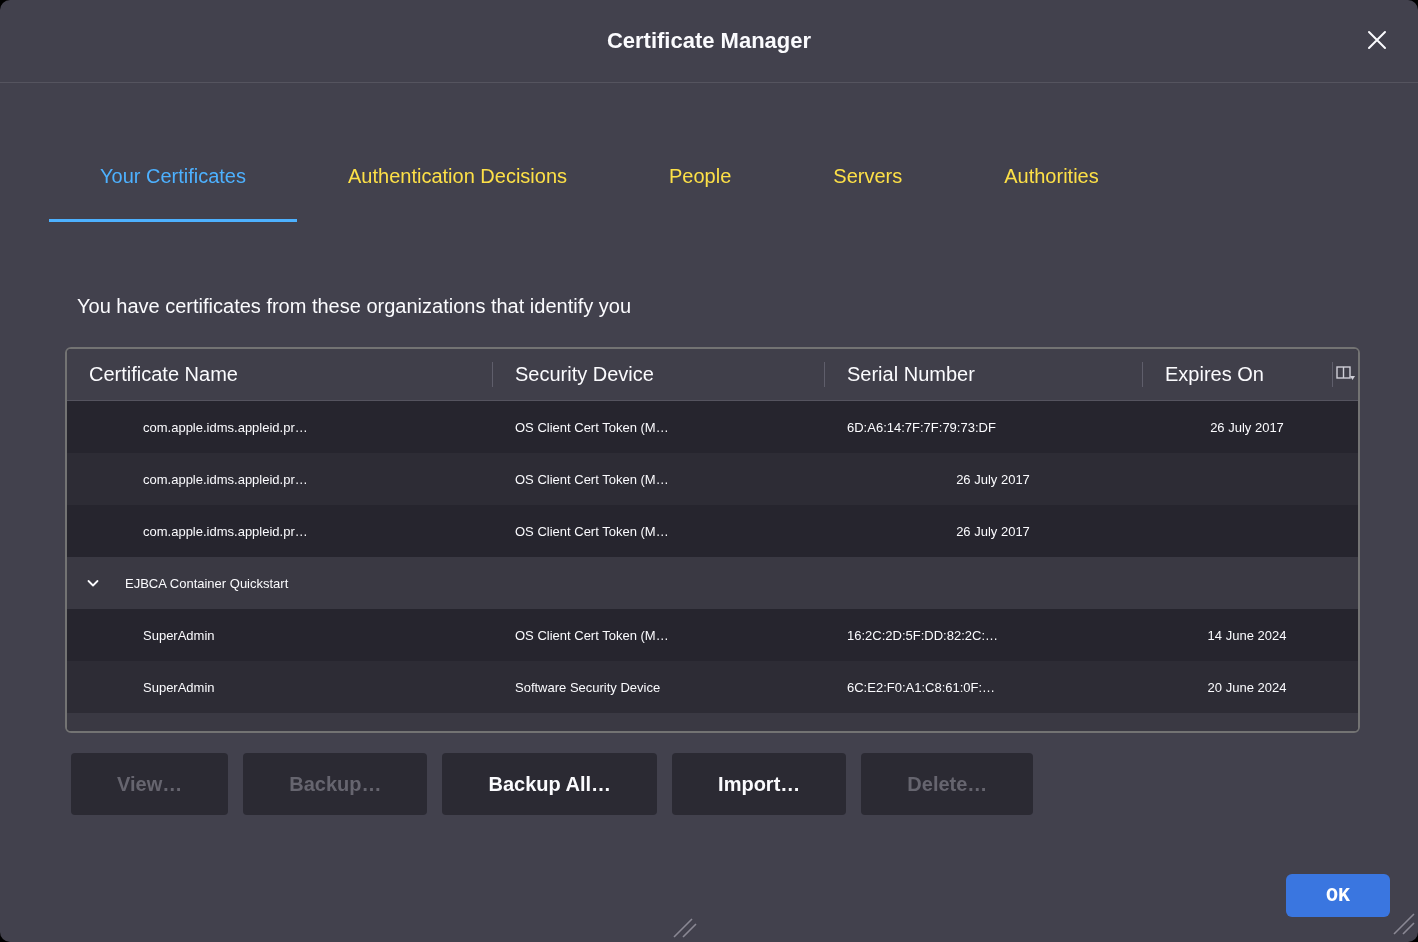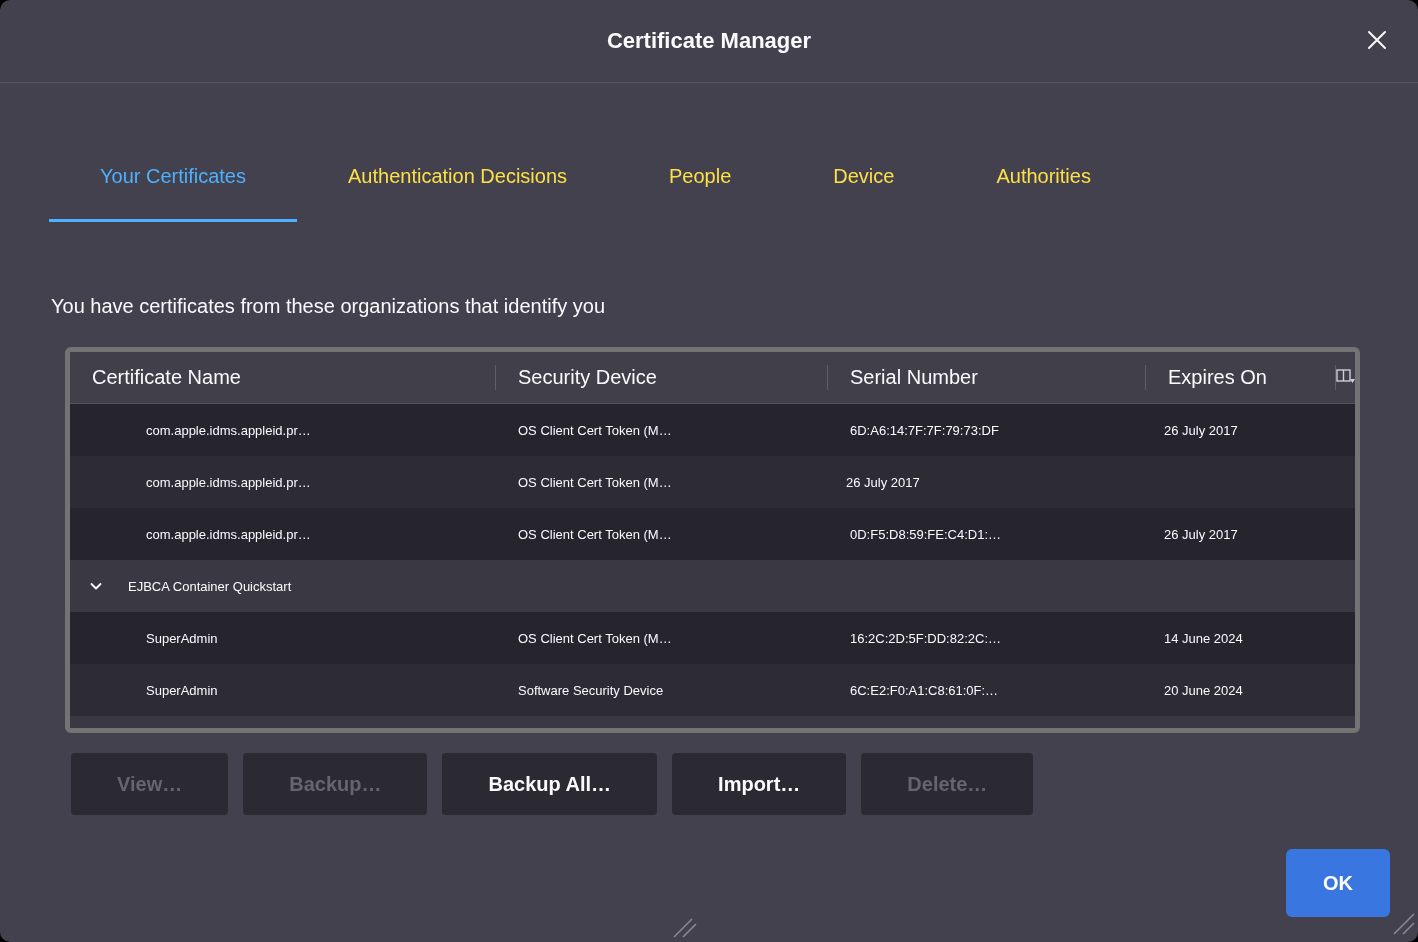--- a/index.html
+++ b/index.html
@@ -42,29 +42,29 @@
     display:flex; align-items:center; justify-content:center;
     padding:0 51px; height:100%; box-sizing:border-box;
     font-size:20px; color:#fde047;
     border-bottom:3px solid transparent;
     white-space:nowrap;
   }
   .tab.active { color:var(--accent); border-bottom-color:var(--accent);text-align:right; }
 
   
   .description {
-    position:absolute; top:295px; left:51px;
+    position:absolute; top:295px; left:77px;
     font-size:20px;
   }
 
   
   .cert-table {
     position:absolute; top:347px; left:65px;
     width:1295px; height:386px; box-sizing:border-box;
-    border:5px solid #737373; border-radius:6px;
+    border:2px solid #737373; border-radius:6px;
     background:var(--row-light);
     overflow:hidden;
   }
   .thead {
     display:grid;
     grid-template-columns:426px 332px 318px 190px 1fr;
     height:52px; background:#403f4a;
     border-bottom:1px solid #55545f;
     box-sizing:border-box;
   }
@@ -85,43 +85,43 @@
     height:52px; align-items:center; font-size:13px;
   }
   .row.stripe-a { background:var(--row-dark); }
   .row.stripe-b { background:var(--row-light); }
   .row.group {
     display:flex; background:var(--group-bg);
     padding-left:18px; gap:24px; box-sizing:border-box;
   }
   .cell { padding-left:22px; white-space:nowrap; overflow:hidden; }
   .cell.name { padding-left:76px; }
-  .cell.expires { padding-left:18px; }
+  .cell.expires { padding-left:18px;text-align:center; }
   .chev { display:flex; align-items:center; }
 
   
   .actions {
     position:absolute; top:753px; left:71px;
     display:flex; gap:15px;
   }
   button.action {
     height:62px; padding:0 46px;
     background:#2b2a33; border:none; border-radius:4px;
     color:#fbfbfe; font-size:20px; font-weight:700;
     font-family:inherit; white-space:nowrap;
   }
   button.action.disabled { color:#66656f; }
 
   
   .ok-btn {
     position:absolute; right:28px; bottom:25px;
-    width:104px; height:68px;
+    width:104px; height:43px;
     background:var(--primary); color:#ffffff;
     border:none; border-radius:6px;
-    font-size:20px; font-weight:700; font-family:Liberation Sans, sans-serif;
+    font-size:20px; font-weight:700; font-family:Liberation Mono, monospace;
   }
 
   .grip { position:absolute; }
   .grip.corner { right:2px; bottom:2px; }
   .grip.center { left:672px; bottom:0px; }
 </style>
 </head>
 <body style="--accent: #4db1ff; --primary: #3a76e0; --row-dark: #26252e; --row-light: #2d2c35; --group-bg: #3a3943;">
 
 <div class="titlebar">
@@ -132,21 +132,21 @@
         <path d="M4 4 L20 20 M20 4 L4 20" stroke="#fbfbfe" stroke-width="2" stroke-linecap="round" fill="none"></path>
       </svg>
     </span>
   </button>
 </div>
 
 <div class="tabs">
     <div class="tab active">Your Certificates</div>
     <div class="tab">Authentication Decisions</div>
     <div class="tab">People</div>
-    <div class="tab">Device</div>
+    <div class="tab">Servers</div>
     <div class="tab">Authorities</div>
   </div>
 
 <div class="description">You have certificates from these organizations that identify you</div>
 
 <div class="cert-table">
   <div class="thead">
     <div class="th">
       <span>Certificate Name</span>
     </div>
@@ -179,21 +179,20 @@
       </div>
       <div class="row cert stripe-b">
         <div class="cell name">com.apple.idms.appleid.pr…</div>
         <div class="cell device">OS Client Cert Token (M…</div>
         <div class="cell expires">26 July 2017</div>
         <div></div>
       </div>
       <div class="row cert stripe-a">
         <div class="cell name">com.apple.idms.appleid.pr…</div>
         <div class="cell device">OS Client Cert Token (M…</div>
-        <div class="cell serial">0D:F5:D8:59:FE:C4:D1:…</div>
         <div class="cell expires">26 July 2017</div>
         <div></div>
       </div>
       <div class="row group">
         <span class="chev">
           <svg width="16" height="16" viewBox="0 0 16 16">
             <path d="M3.5 6 L8 10.5 L12.5 6" fill="none" stroke="#fbfbfe" stroke-width="1.8" stroke-linecap="round" stroke-linejoin="round"></path>
           </svg>
         </span>
         <span>EJBCA Container Quickstart</span>

